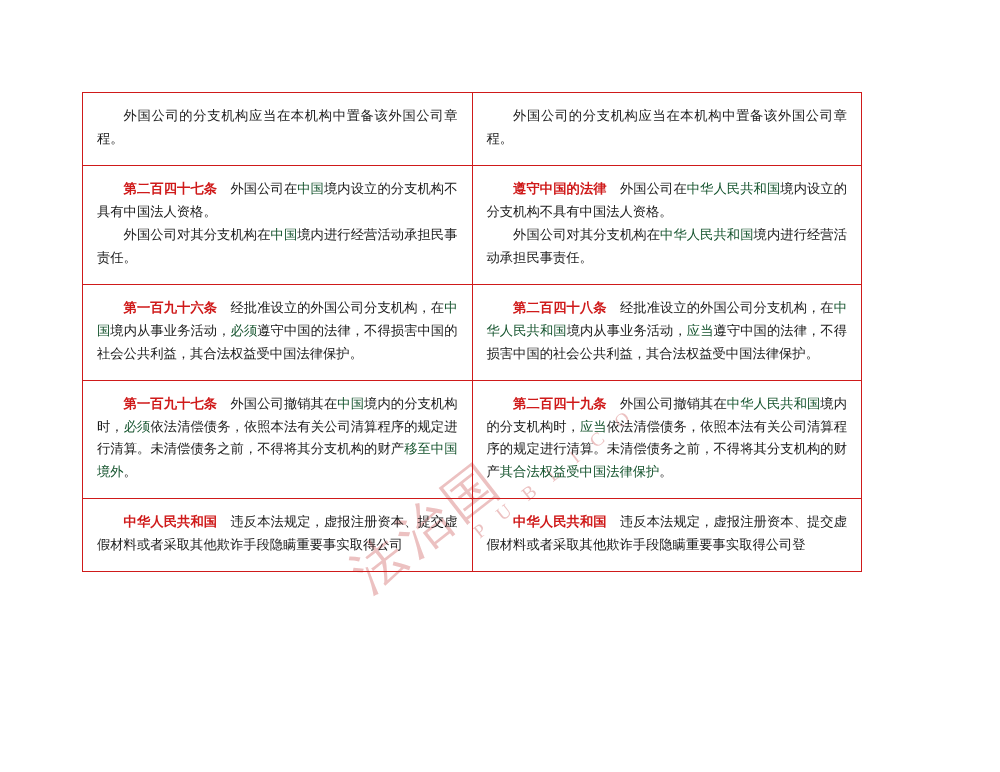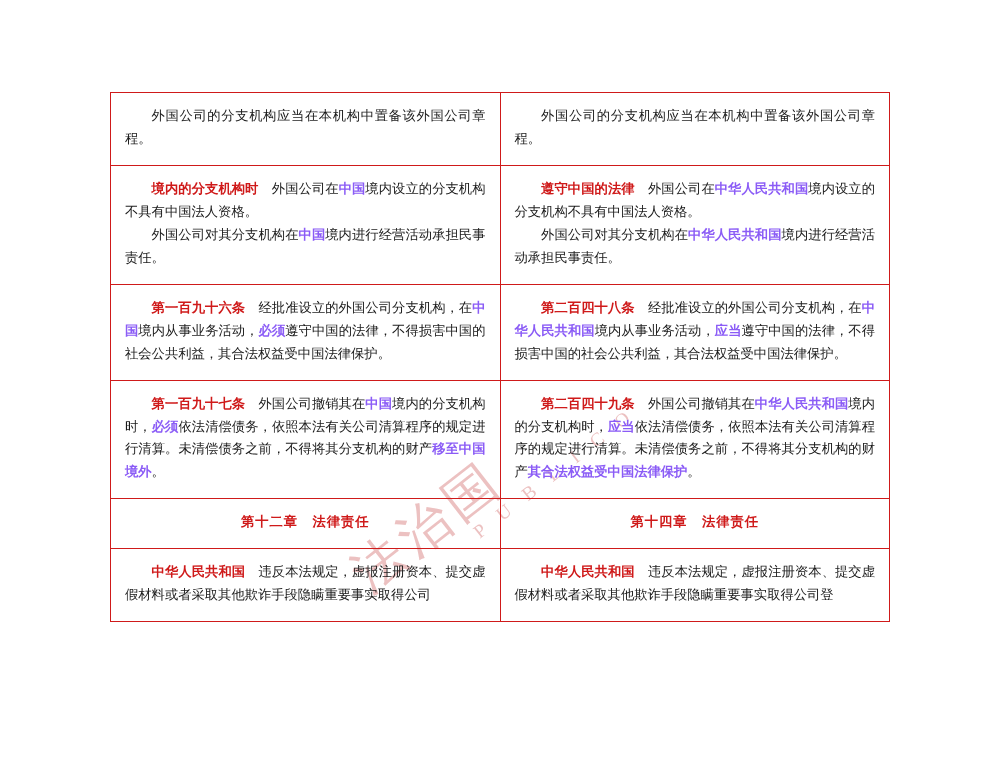--- a/index.html
+++ b/index.html
@@ -44,21 +44,21 @@
   }
   .wm-small {
     font-size: 19px;
     letter-spacing: 7px;
     transform: rotate(-38deg);
   }
   table.doc {
     position: relative;
     z-index: 2;
     border-collapse: collapse;
-    margin: 92px 0 0 110px;
+    margin: 92px 0 0 82px;
     width: 780px;
     table-layout: fixed;
     background: transparent;
   }
   table.doc td {
     border: 1px solid #cf1a1a;
     vertical-align: top;
     padding: 12px 14px 14px 14px;
     width: 50%;
     font-size: 13.3px;
@@ -81,22 +81,22 @@
     text-align: center;
     color: #cf1a1a;
     font-weight: bold;
     letter-spacing: 1px;
   }
   .art {
     color: #cf1a1a;
     font-weight: bold;
   }
   .hl {
-    color: #8b5cf6;
-    font-weight: bold;
+    color: #14532d;
+    font-weight: normal;
   }
   .row-chapter td {
     padding-top: 22px;
     padding-bottom: 24px;
   }
 </style>
 </head>
 <body>
 
 <div class="page">
@@ -111,21 +111,21 @@
         <tr>
           <td>
             <p class="para"><span>外国公司的分支机构应当在本机构中置备该外国公司章程。</span></p>
           </td>
           <td>
             <p class="para"><span>外国公司的分支机构应当在本机构中置备该外国公司章程。</span></p>
           </td>
         </tr>
         <tr>
           <td>
-            <p class="para"><span class="art">境内的分支机构时</span><span>　外国公司在</span><span class="hl">中国</span><span>境内设立的分支机构不具有中国法人资格。</span></p>
+            <p class="para"><span class="art">第二百四十七条</span><span>　外国公司在</span><span class="hl">中国</span><span>境内设立的分支机构不具有中国法人资格。</span></p>
             <p class="para"><span>外国公司对其分支机构在</span><span class="hl">中国</span><span>境内进行经营活动承担民事责任。</span></p>
           </td>
           <td>
             <p class="para"><span class="art">遵守中国的法律</span><span>　外国公司在</span><span class="hl">中华人民共和国</span><span>境内设立的分支机构不具有中国法人资格。</span></p>
             <p class="para"><span>外国公司对其分支机构在</span><span class="hl">中华人民共和国</span><span>境内进行经营活动承担民事责任。</span></p>
           </td>
         </tr>
         <tr>
           <td>
             <p class="para"><span class="art">第一百九十六条</span><span>　经批准设立的外国公司分支机构，在</span><span class="hl">中国</span><span>境内从事业务活动，</span><span class="hl">必须</span><span>遵守中国的法律，不得损害中国的社会公共利益，其合法权益受中国法律保护。</span></p>
@@ -135,28 +135,20 @@
           </td>
         </tr>
         <tr>
           <td>
             <p class="para"><span class="art">第一百九十七条</span><span>　外国公司撤销其在</span><span class="hl">中国</span><span>境内的分支机构时，</span><span class="hl">必须</span><span>依法清偿债务，依照本法有关公司清算程序的规定进行清算。未清偿债务之前，不得将其分支机构的财产</span><span class="hl">移至中国境外</span><span>。</span></p>
           </td>
           <td>
             <p class="para"><span class="art">第二百四十九条</span><span>　外国公司撤销其在</span><span class="hl">中华人民共和国</span><span>境内的分支机构时，</span><span class="hl">应当</span><span>依法清偿债务，依照本法有关公司清算程序的规定进行清算。未清偿债务之前，不得将其分支机构的财产</span><span class="hl">其合法权益受中国法律保护</span><span>。</span></p>
           </td>
         </tr>
-        <tr class="row-chapter">
-          <td>
-            <p class="center"><span class="art">第十二章　法律责任</span></p>
-          </td>
-          <td>
-            <p class="center"><span class="art">第十四章　法律责任</span></p>
-          </td>
-        </tr>
         <tr>
           <td>
             <p class="para"><span class="art">中华人民共和国</span><span>　违反本法规定，虚报注册资本、提交虚假材料或者采取其他欺诈手段隐瞒重要事实取得公司</span></p>
           </td>
           <td>
             <p class="para"><span class="art">中华人民共和国</span><span>　违反本法规定，虚报注册资本、提交虚假材料或者采取其他欺诈手段隐瞒重要事实取得公司登</span></p>
           </td>
         </tr>
       </tbody>
   </table>

